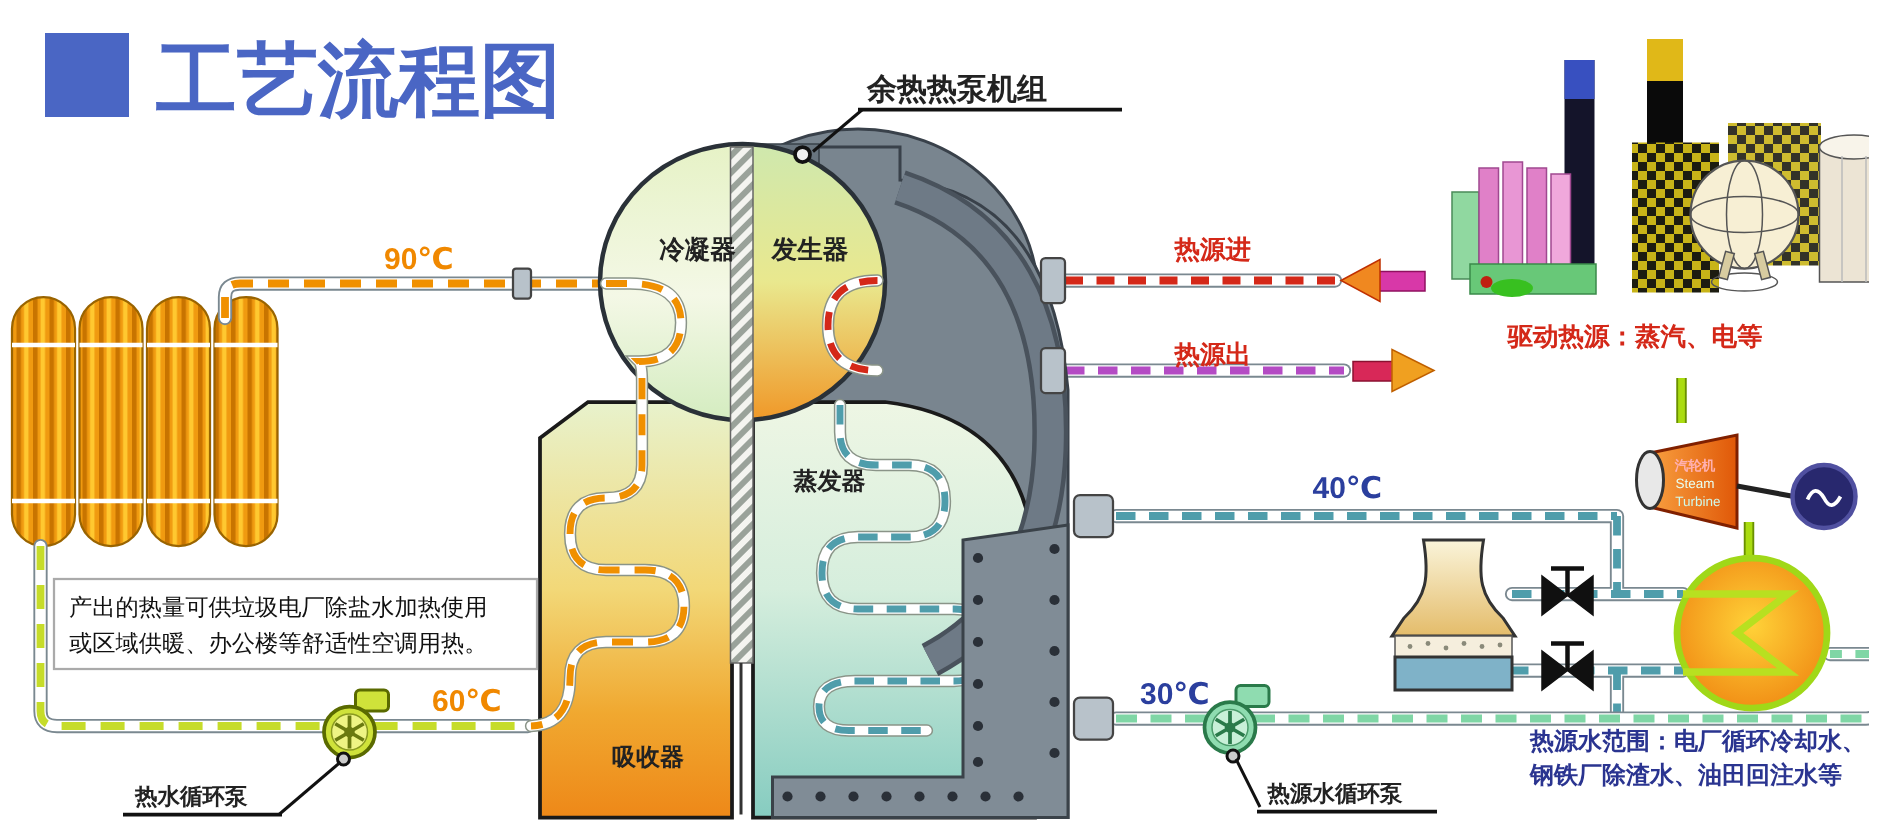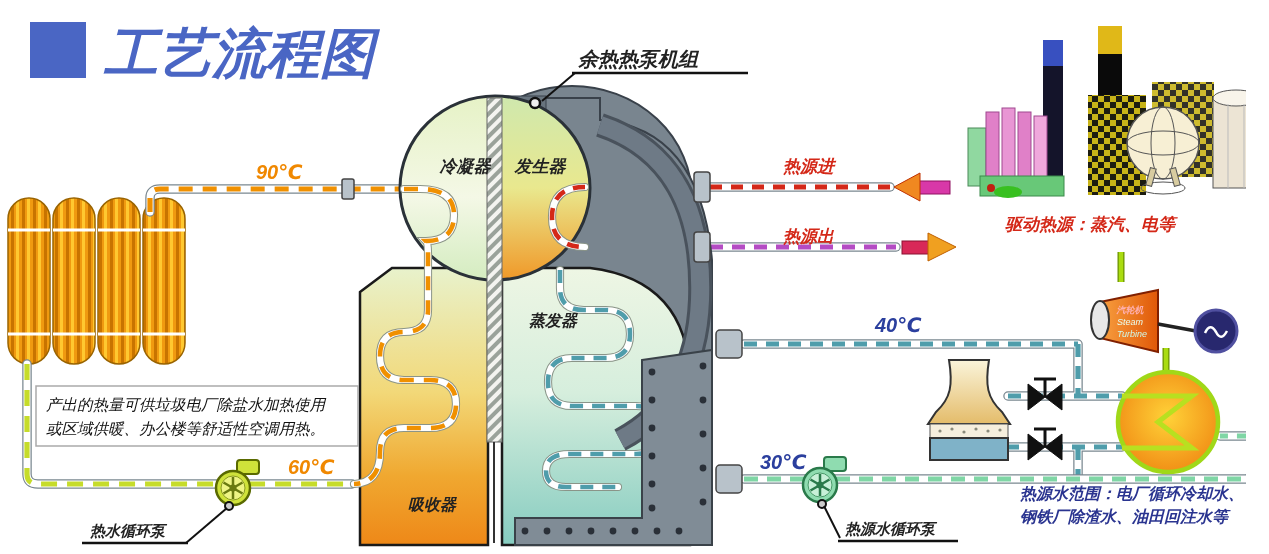--- a/index.html
+++ b/index.html
@@ -1,17 +1,17 @@
 <!DOCTYPE html>
 <html><head>
 <meta charset="utf-8">
 <style>
   html,body{margin:0;padding:0;background:#fff;}
   .stage{position:relative;width:1246px;height:554px;background:#fff;overflow:hidden;
-         font-family:"Liberation Sans","DejaVu Sans",sans-serif;font-style:italic;}
+         font-family:"Liberation Sans","DejaVu Sans",sans-serif;}
   svg{display:block}
   text{font-family:"Liberation Sans","DejaVu Sans",sans-serif;}
   .case{stroke:#7a8890;fill:none;stroke-width:9.5;stroke-linecap:round}
   .tube{stroke:#ffffff;fill:none;stroke-width:7;stroke-linecap:round}
   .dash{fill:none;stroke-width:5.2;stroke-linecap:butt}
   .d-orange{stroke:#f09000;stroke-dasharray:14 10}
   .d-lime{stroke:#c6dc2a;stroke-dasharray:16 10}
   .d-red{stroke:#d42818;stroke-dasharray:12 9}
   .d-purple{stroke:#b44bc4;stroke-dasharray:13 9}
   .d-teal{stroke:#4f9dab;stroke-dasharray:13 9}

